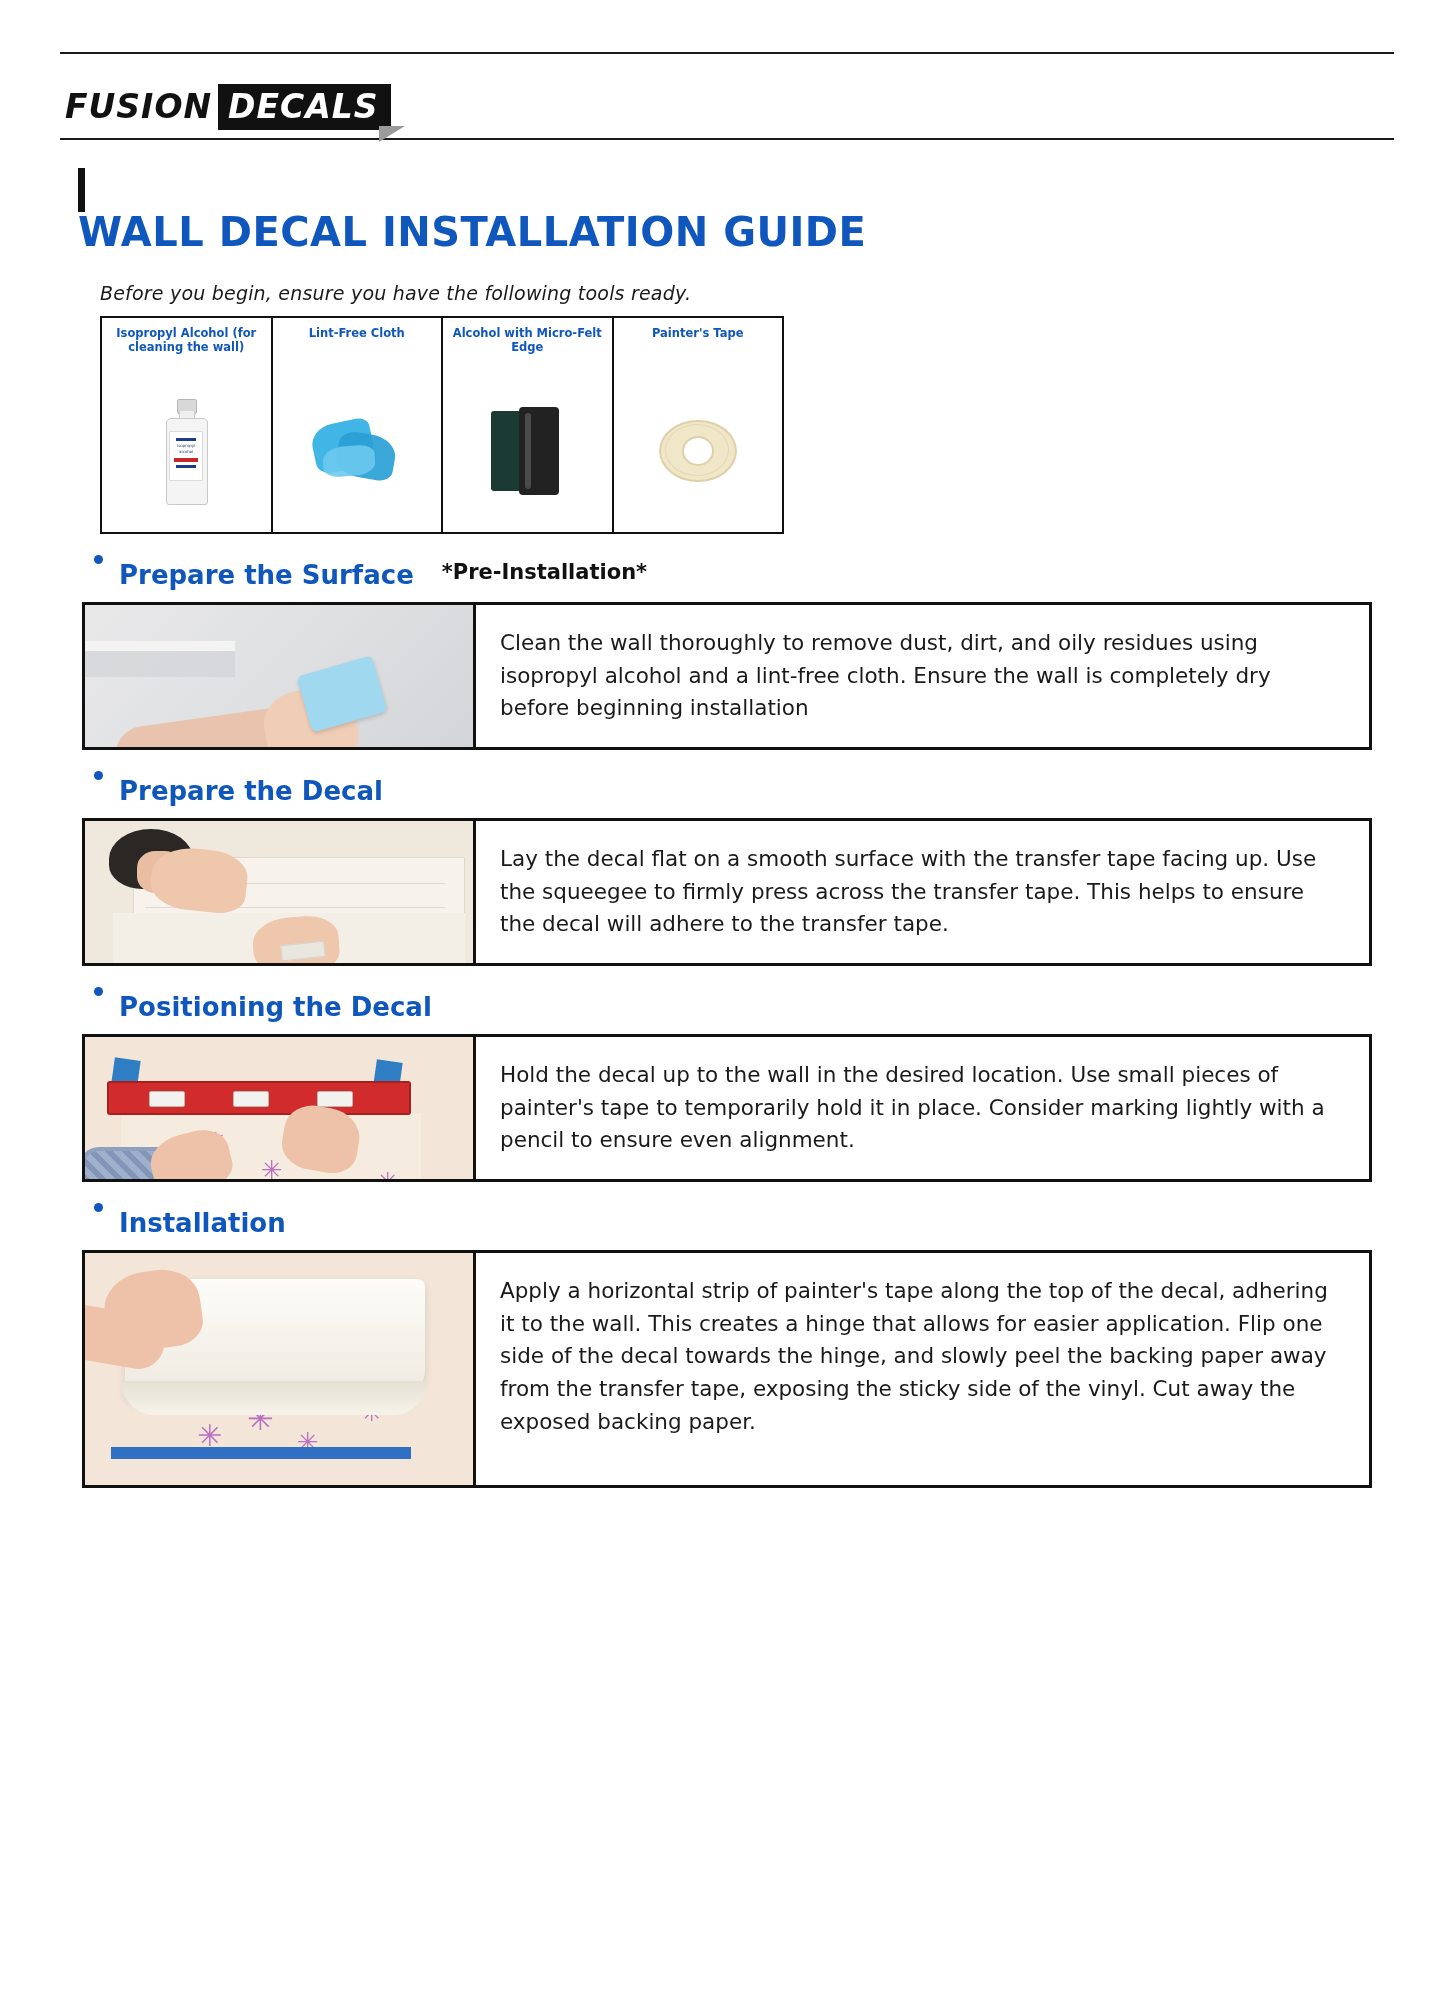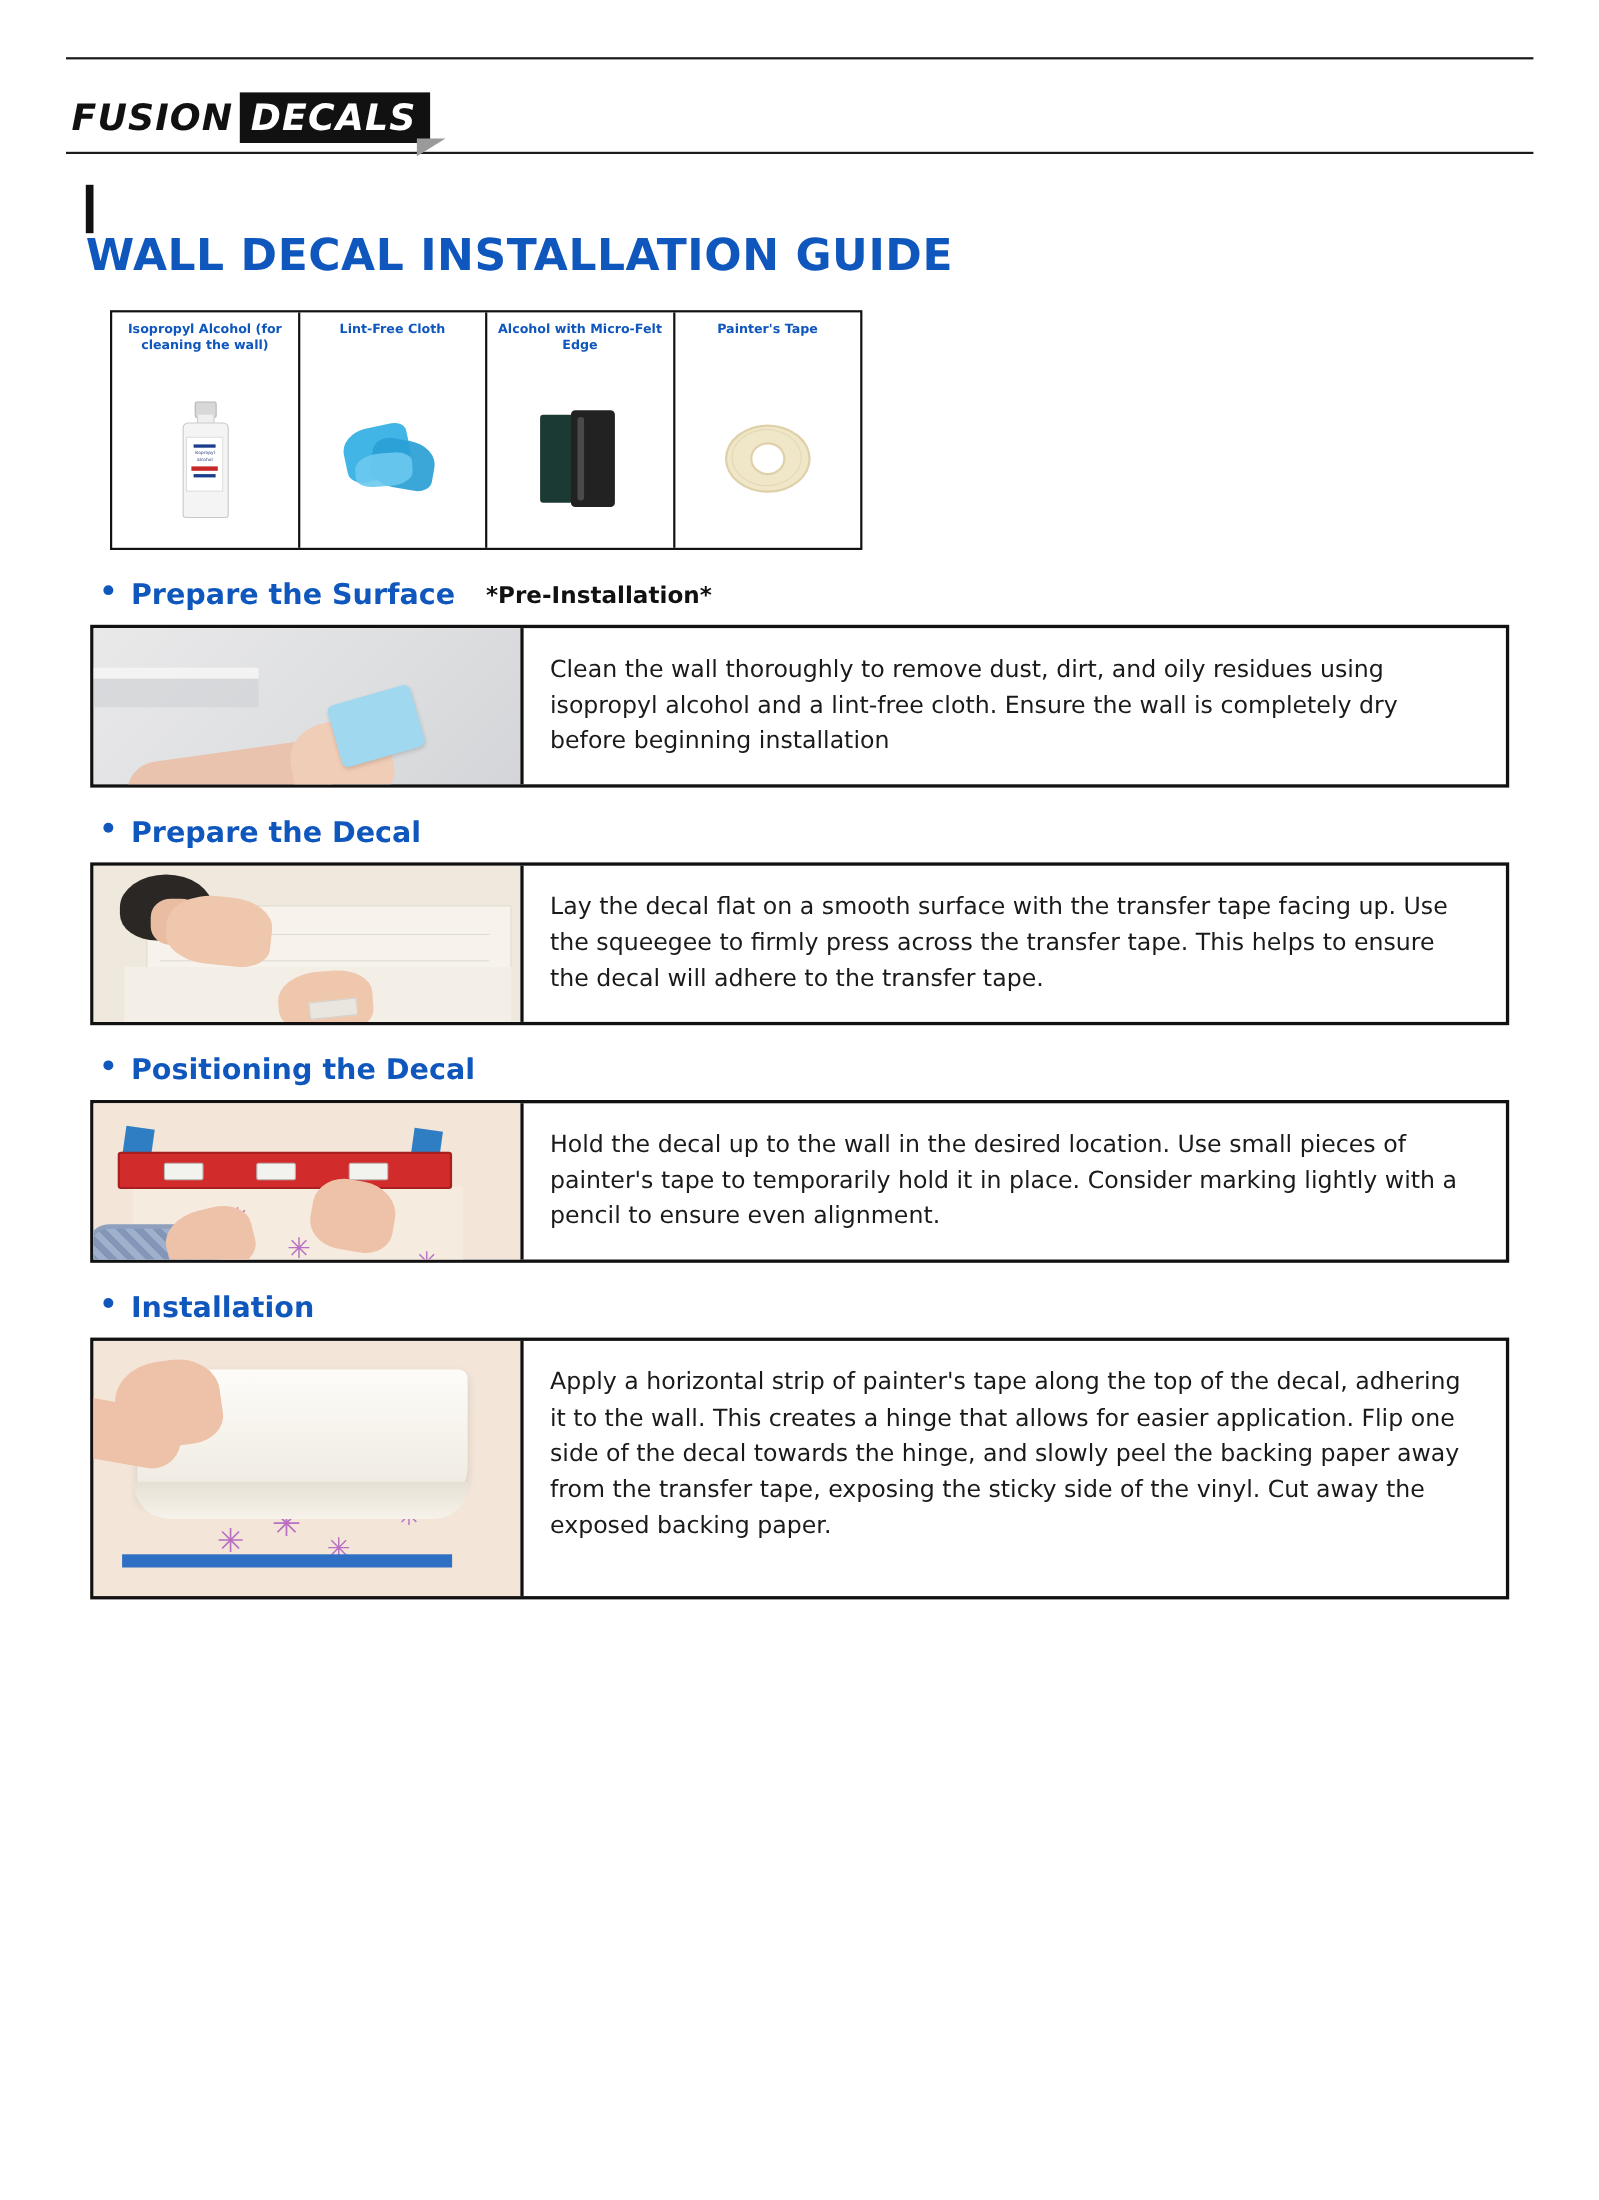--- a/index.html
+++ b/index.html
@@ -223,21 +223,21 @@
   }
   .tape-edge {
     position: absolute; left: 6px; top: 4px; width: 62px; height: 50px;
     border-radius: 50%; border: 1px solid #e4d8b4;
   }
 
   
   .step { margin-top: 26px; }
   .step-head {
     display: flex;
-    align-items: center;
+    align-items: flex-start;
     padding-left: 34px;
   }
   .bullet {
     width: 9px; height: 9px; border-radius: 50%;
     background: #1057bd; margin-right: 16px;
     position: relative; top: -5px; flex: none;
   }
   .step-title {
     font-size: 26px;
     font-weight: bold;
@@ -407,20 +407,21 @@
   </div>
 
   <div class="rule rule-bottom"></div>
 
   <div class="title-row">
     <div class="title-bar"></div>
     <div class="doc-title">WALL DECAL INSTALLATION GUIDE</div>
   </div>
 
   <div class="materials">
+    <div class="materials-sub">Before you begin, ensure you have the following tools ready.</div>
 
     <div class="materials-table">
 
       <div class="mat-cell">
         <div class="mat-label">Isopropyl Alcohol (for cleaning the wall)</div>
         <div class="mat-art">
           <div class="bottle">
             <div class="bottle-cap"></div>
             <div class="bottle-neck"></div>
             <div class="bottle-body"></div>

